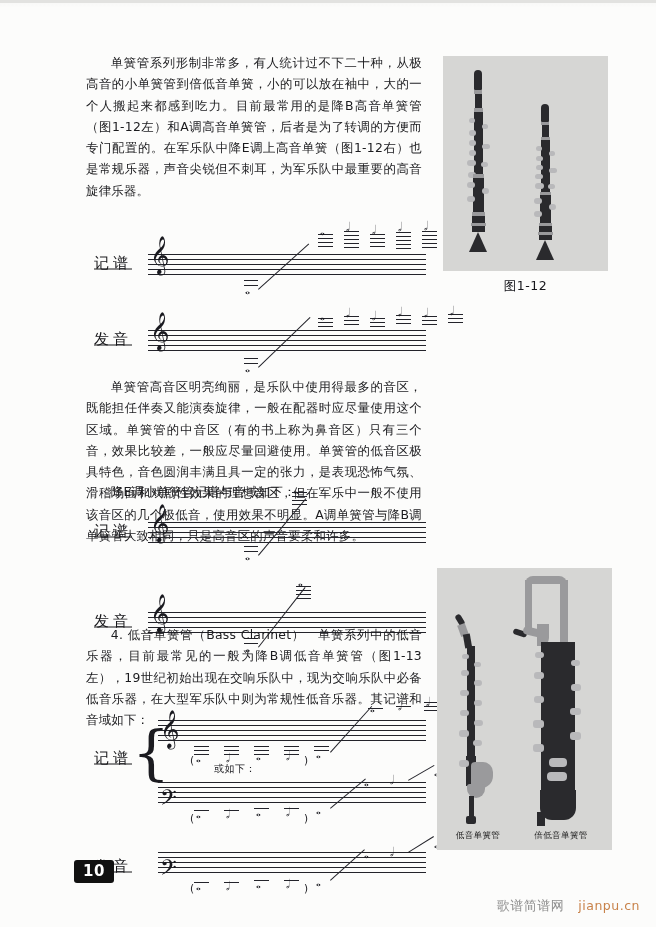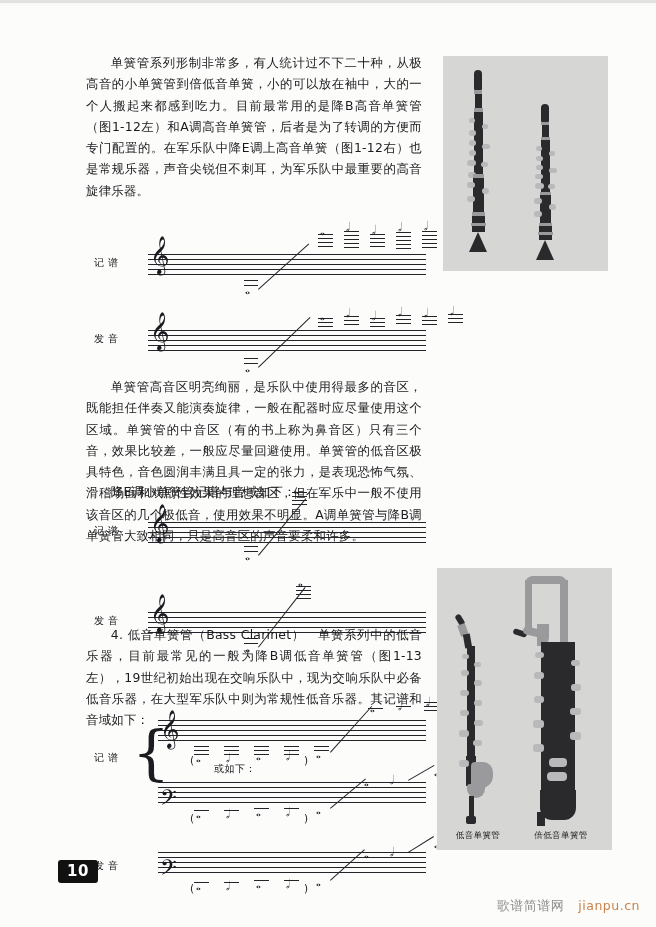--- a/index.html
+++ b/index.html
@@ -34,22 +34,23 @@
     text-justify:inter-ideograph;
   }
   .col p{margin:0;}
   .ind{text-indent:2em;}
 
   
   .nota{position:absolute;left:86px;width:340px;}
   .row{position:relative;height:62px;}
   .rowlab{
     position:absolute;left:8px;top:50%;transform:translateY(-50%);
-    font-size:10px;letter-spacing:4px;color:#17171a;
+    font-size:15px;letter-spacing:4px;color:#17171a;
     font-family:"DejaVu Sans","Liberation Sans",sans-serif;
+    text-decoration:underline;
   }
   .staffbox{position:absolute;left:62px;right:0;top:0;bottom:0;}
   .staff{position:absolute;left:0;right:0;top:22px;height:22px;}
   .staff i{
     position:absolute;left:0;right:0;height:1px;background:#23232a;display:block;
   }
   .staff i:nth-child(1){top:0px}
   .staff i:nth-child(2){top:5px}
   .staff i:nth-child(3){top:10px}
   .staff i:nth-child(4){top:15px}
@@ -89,21 +90,21 @@
   .inst.silver{background:#9a9a9c;}
   .bell{
     position:absolute;
     width:0;height:0;border-left:9px solid transparent;
     border-right:9px solid transparent;border-bottom:20px solid #2a2a2d;
   }
   .keys{position:absolute;background:#b9b9bb;border-radius:2px;}
 
   
   .pageno{
-    position:absolute;left:58px;top:860px;
+    position:absolute;left:74px;top:860px;
     background:#111;color:#fff;
     font-size:15px;font-weight:bold;
     padding:2px 9px 3px 9px;
     border-radius:3px;letter-spacing:0.5px;
     font-family:"DejaVu Sans","Liberation Sans",sans-serif;
   }
 
   
   .wm{
     position:absolute;right:16px;bottom:12px;
@@ -438,20 +439,21 @@
       <div class="inst" style="left:97px;top:139px;width:11px;height:28px;"></div>
       <div class="keys" style="left:91px;top:142px;width:8px;height:6px;border-radius:3px;"></div>
       <div class="keys" style="left:106px;top:148px;width:7px;height:6px;border-radius:3px;"></div>
       <div class="keys" style="left:91px;top:155px;width:8px;height:6px;border-radius:3px;"></div>
       <div class="inst silver" style="left:96px;top:167px;width:13px;height:3px;"></div>
       <div class="inst" style="left:96px;top:170px;width:13px;height:14px;"></div>
       <div class="inst silver" style="left:95px;top:176px;width:15px;height:3px;"></div>
       <div class="bell" style="left:93px;top:184px;"></div>
     </div>
   </div>
+  <div class="figcap" style="left:443px;top:278px;width:165px;">图1-12</div>
 
   <div class="fig" style="left:437px;top:568px;width:175px;height:282px;">
 
     <div>
       <div class="inst" style="left:20px;top:46px;width:6px;height:12px;transform:rotate(-32deg);border-radius:3px;"></div>
       <div class="inst silver" style="left:22px;top:56px;width:8px;height:12px;transform:rotate(-20deg);"></div>
       <div class="inst" style="left:27px;top:66px;width:7px;height:14px;transform:rotate(-10deg);"></div>
       <div class="inst" style="left:30px;top:78px;width:8px;height:110px;"></div>
       <div class="keys" style="left:25px;top:86px;width:7px;height:5px;border-radius:3px;"></div>
       <div class="keys" style="left:37px;top:94px;width:7px;height:5px;border-radius:3px;"></div>

